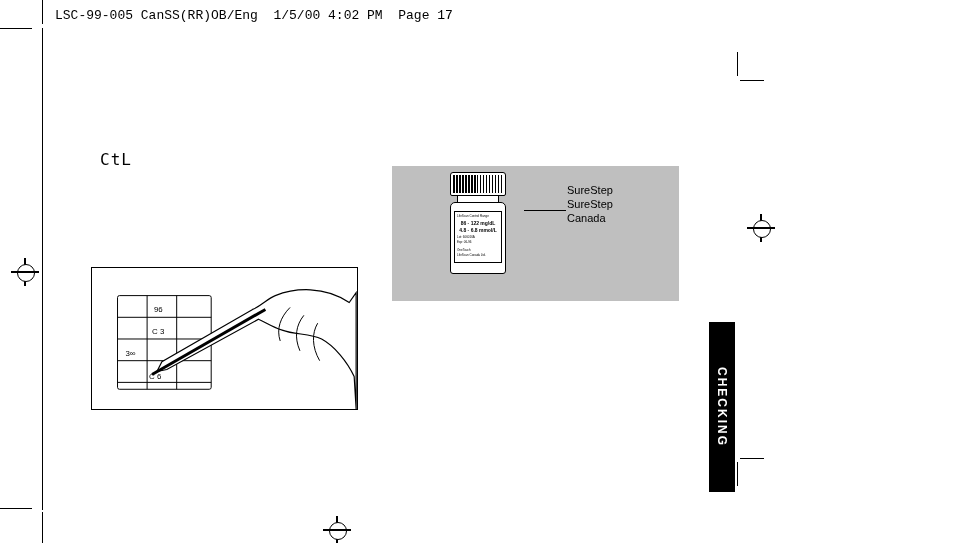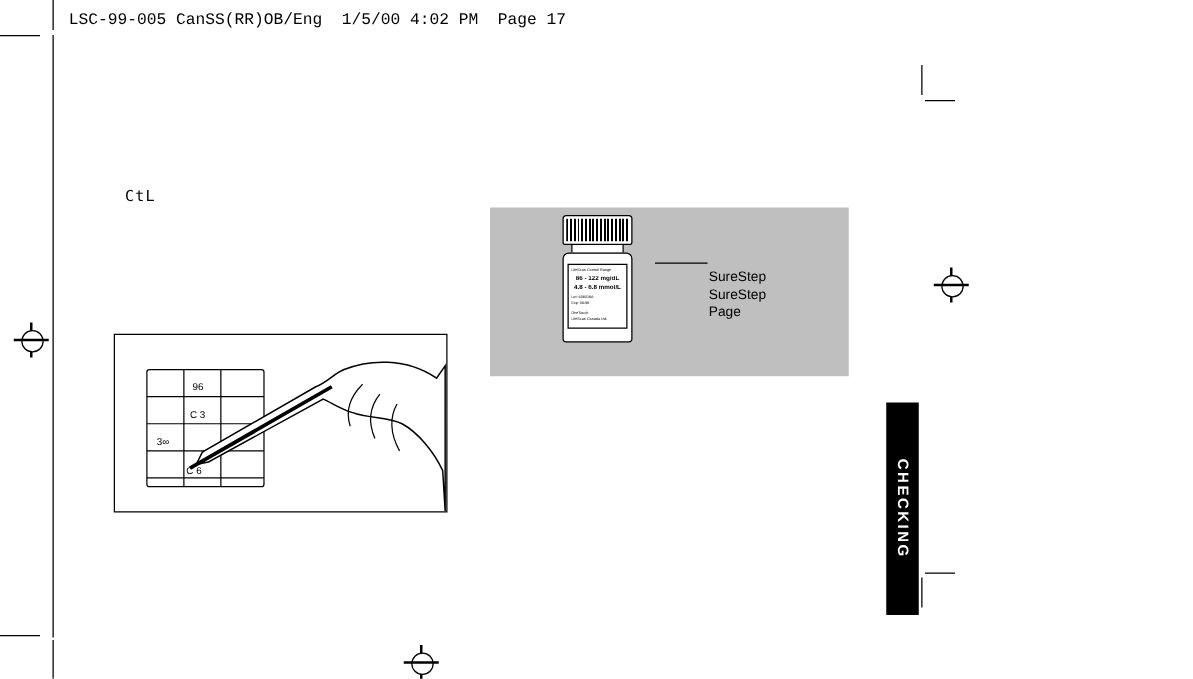--- a/index.html
+++ b/index.html
@@ -52,21 +52,21 @@
     font-size: 13px;
     color: #000000;
     white-space: pre;
   }
 
   .display-label {
     position: absolute;
     left: 100px;
     top: 150px;
     font-family: monospace;
-    font-size: 12px;
+    font-size: 16px;
     letter-spacing: 1px;
   }
 
   
   .hand-panel {
     position: absolute;
     left: 91px;
     top: 267px;
     width: 267px;
     height: 143px;
@@ -87,21 +87,21 @@
     box-sizing: border-box;
   }
   .bottle-panel .bottle-wrap {
     position: absolute;
     left: 58px;
     top: 6px;
   }
   .bottle-panel .callout {
     position: absolute;
     left: 175px;
-    top: 49px;
+    top: 17px;
     font-size: 11px;
     line-height: 14px;
     color: #000;
   }
   .bottle-panel .leader {
     position: absolute;
     left: 132px;
     top: 44px;
     width: 42px;
     height: 1px;
@@ -253,19 +253,19 @@
         <div class="row sm">Exp:  06-96</div>
         <div class="row sm" style="margin-top:3px;">OneTouch</div>
         <div class="row sm">LifeScan Canada Ltd.</div>
       </div>
     </div>
   </div>
   <div class="leader"></div>
   <div class="callout">
     <div>SureStep</div>
     <div>SureStep</div>
-    <div>Page</div>
+    <div>Canada</div>
   </div>
 </div>
 
 <div class="section-tab">
   <span class="txt">CHECKING</span>
 </div>
 
 </body></html>

